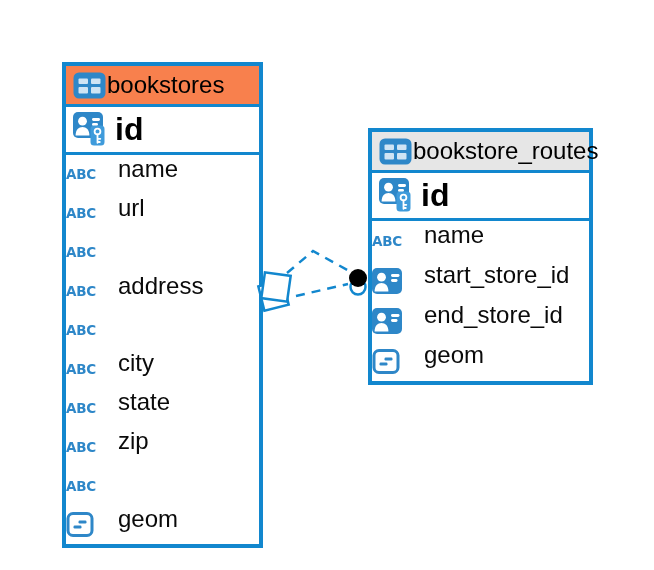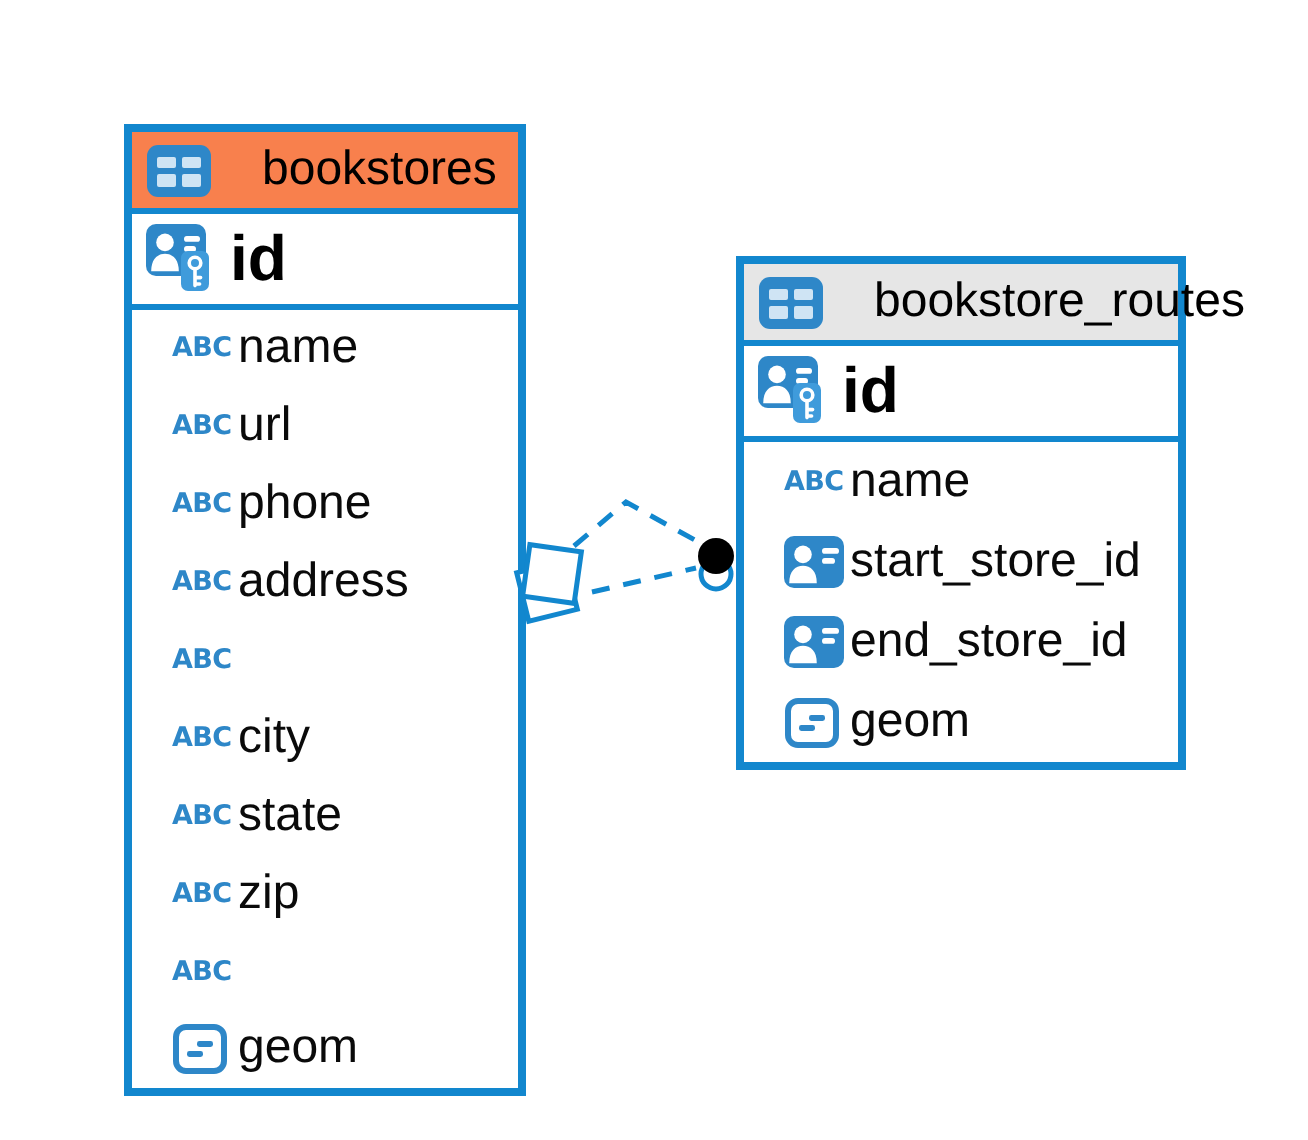--- a/index.html
+++ b/index.html
@@ -11,32 +11,32 @@
   .canvas{position:relative;width:654px;height:570px;overflow:hidden;background:#ffffff;}
 
   .table{
     position:absolute;box-sizing:border-box;
     border:4px solid #1287ce;background:#ffffff;
   }
   #t-bookstores{left:62px;top:62px;width:201px;height:486px;}
   #t-routes{left:368px;top:128px;width:225px;height:257px;}
 
   .thead{
-    display:flex;align-items:center;height:38px;padding:0 7px;gap:25px;
+    display:flex;align-items:center;height:38px;padding:0 7px;gap:1px;
     border-bottom:3px solid #1287ce;font-size:24px;color:#000;white-space:nowrap;
   }
   #t-bookstores .thead{background:#f8804d;}
   #t-routes .thead{background:#e6e6e6;}
 
   .idrow{
     display:flex;align-items:center;height:45px;padding:0 7px;gap:9px;
     border-bottom:3px solid #1287ce;font-size:32px;font-weight:700;color:#000;
   }
   .row{
-    display:flex;align-items:center;padding:0 20px;gap:0;
+    display:flex;padding:0 0;gap:19px;
     font-size:24px;color:#0a0a0a;white-space:nowrap;
   }
   #t-bookstores .row{height:38.9px;}
   #t-routes .row{height:40px;}
 
   .ic{width:33px;flex:0 0 33px;display:flex;align-items:center;}
   .abc{
     font-family:"DejaVu Sans",sans-serif;font-weight:700;font-size:13.5px;
     letter-spacing:-0.3px;color:#2e87c8;
   }
@@ -106,21 +106,20 @@
       <div class="row">
         <span class="ic abc">ABC</span>
         <span>name</span>
       </div>
       <div class="row">
         <span class="ic abc">ABC</span>
         <span>url</span>
       </div>
       <div class="row">
         <span class="ic abc">ABC</span>
-        <span>phone</span>
       </div>
       <div class="row">
         <span class="ic abc">ABC</span>
         <span>address</span>
       </div>
       <div class="row">
         <span class="ic abc">ABC</span>
       </div>
       <div class="row">
         <span class="ic abc">ABC</span>

